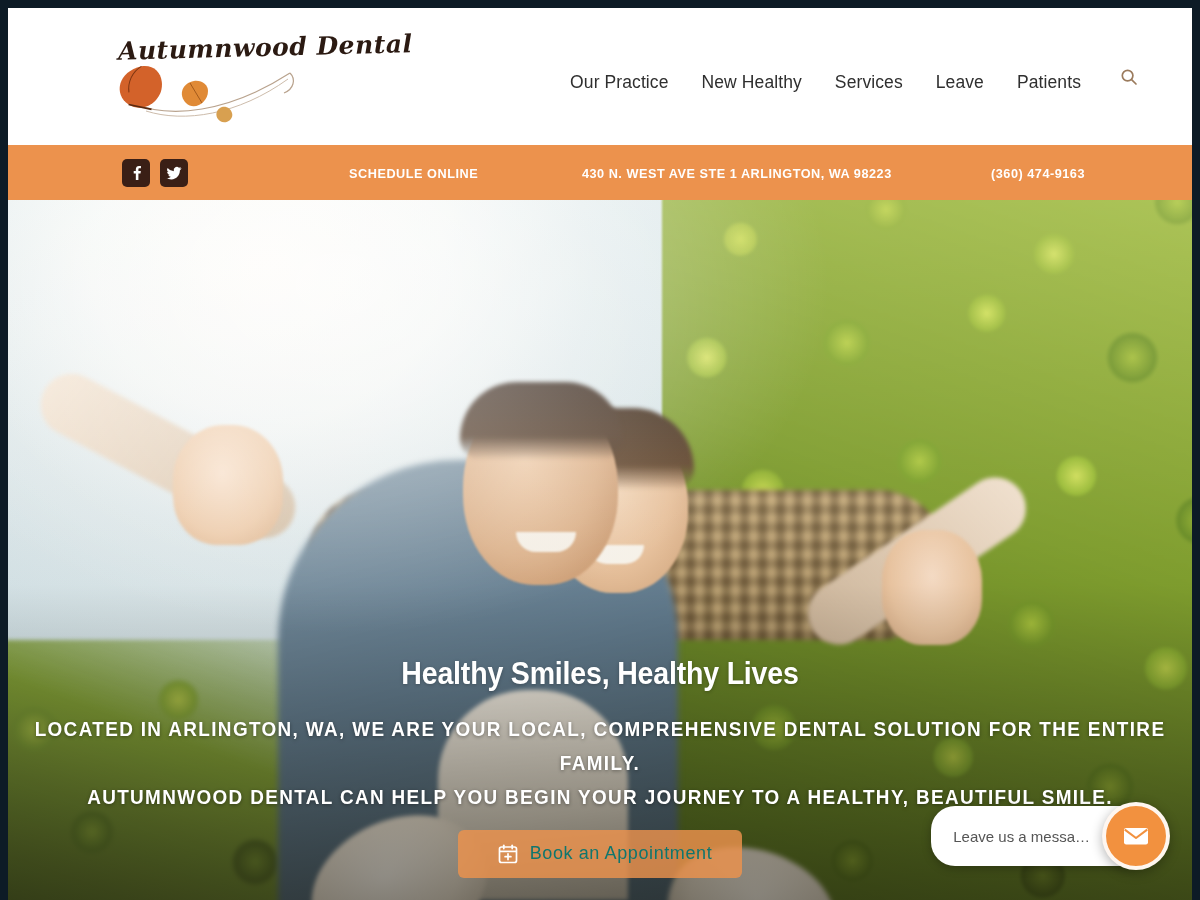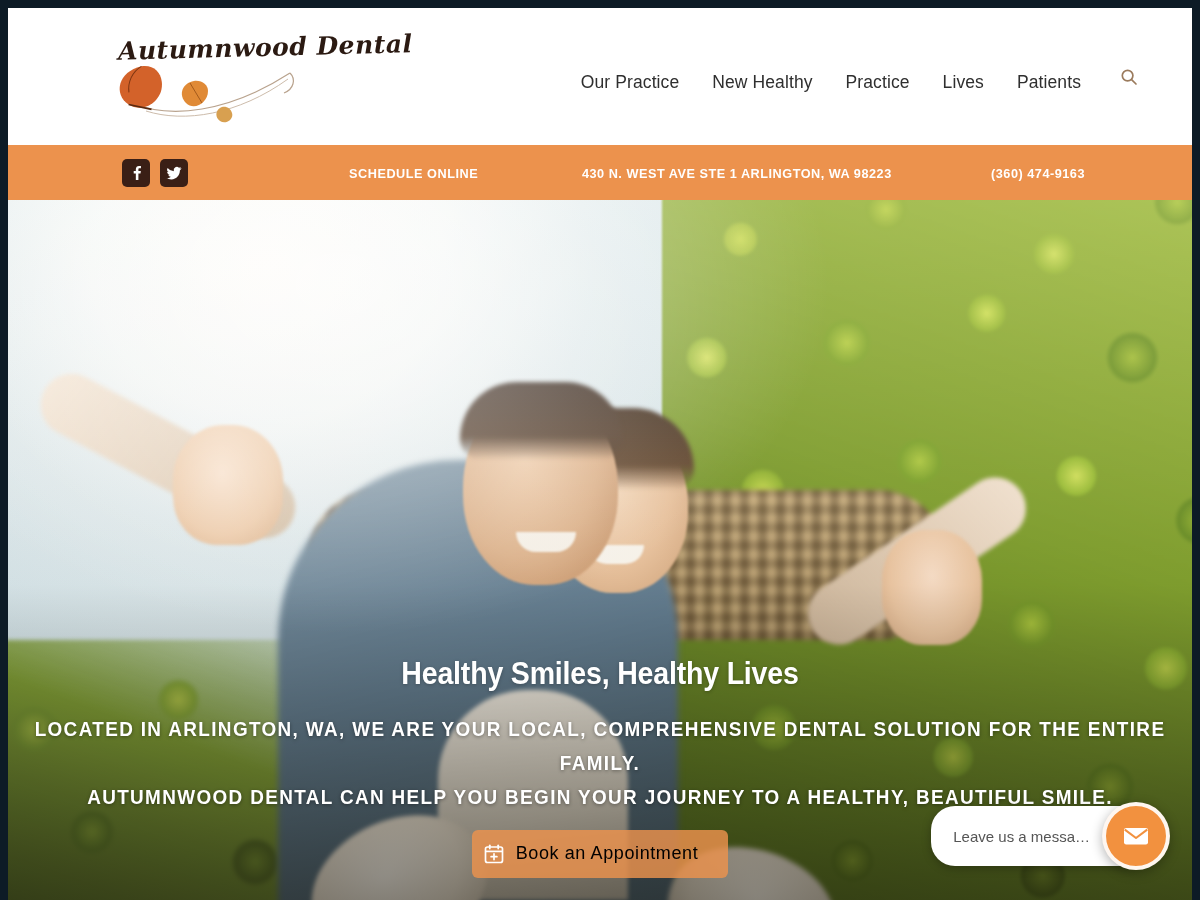--- a/index.html
+++ b/index.html
@@ -400,25 +400,25 @@
     letter-spacing: 1.4px;
     line-height: 34px;
     text-shadow: 0 1px 4px rgba(0,0,0,0.4);
     transform: scaleX(0.97);
   }
   .hero-cta-wrap { margin-top: 16px; }
   .cta-button {
     display: inline-flex;
     align-items: center;
     gap: 12px;
-    padding: 13px 30px 14px 12px;
+    padding: 13px 30px 14px 40px;
     border: 0;
     border-radius: 6px;
     background: rgba(237,146,77,0.82);
-    color: #000000;
+    color: #0f766e;
     font-size: 18px;
     letter-spacing: 0.6px;
     cursor: pointer;
     font-family: "Liberation Sans", sans-serif;
   }
 
   
   .chat-widget {
     position: absolute;
     right: 22px;
@@ -477,22 +477,22 @@
           <path d="M26 46 L48 54" stroke="#5a2a10" stroke-width="1.6" fill="none" transform="translate(-12,-2) rotate(-8 38 28)"></path>
           <path d="M82 22 C70 24, 66 36, 74 44 C82 52, 96 44, 96 32 C96 26, 90 21, 82 22 Z" fill="#e08a36"></path>
           <path d="M78 24 L90 44" stroke="#9c5518" stroke-width="0.9" fill="none"></path>
           <path d="M110 48 C104 50, 102 58, 108 62 C114 66, 122 60, 120 54 C119 50, 115 47, 110 48 Z" fill="#d8a050"></path>
         </svg>
       </a>
 
       <nav class="main-nav">
         <a class="nav-link" href="#">Our Practice</a>
         <a class="nav-link" href="#">New Healthy</a>
-        <a class="nav-link" href="#">Practice</a>
-        <a class="nav-link" href="#">Lives</a>
+        <a class="nav-link" href="#">Services</a>
+        <a class="nav-link" href="#">Leave</a>
         <a class="nav-link" href="#">Patients</a>
         <button class="search-btn">
           <svg width="18" height="18" viewBox="0 0 18 18">
             <circle cx="7.6" cy="7.6" r="5.3" fill="none" stroke="#9b7b5d" stroke-width="1.7"></circle>
             <line x1="11.6" y1="11.6" x2="16" y2="16" stroke="#9b7b5d" stroke-width="1.7" stroke-linecap="round"></line>
           </svg>
         </button>
       </nav>
     </header>
 

